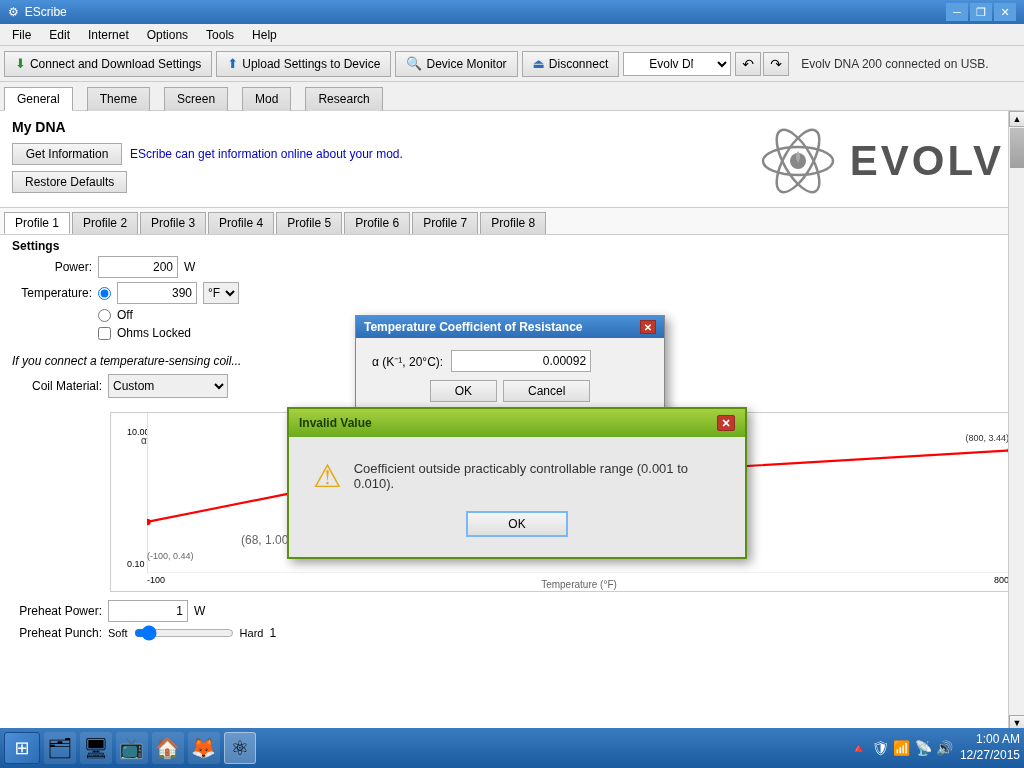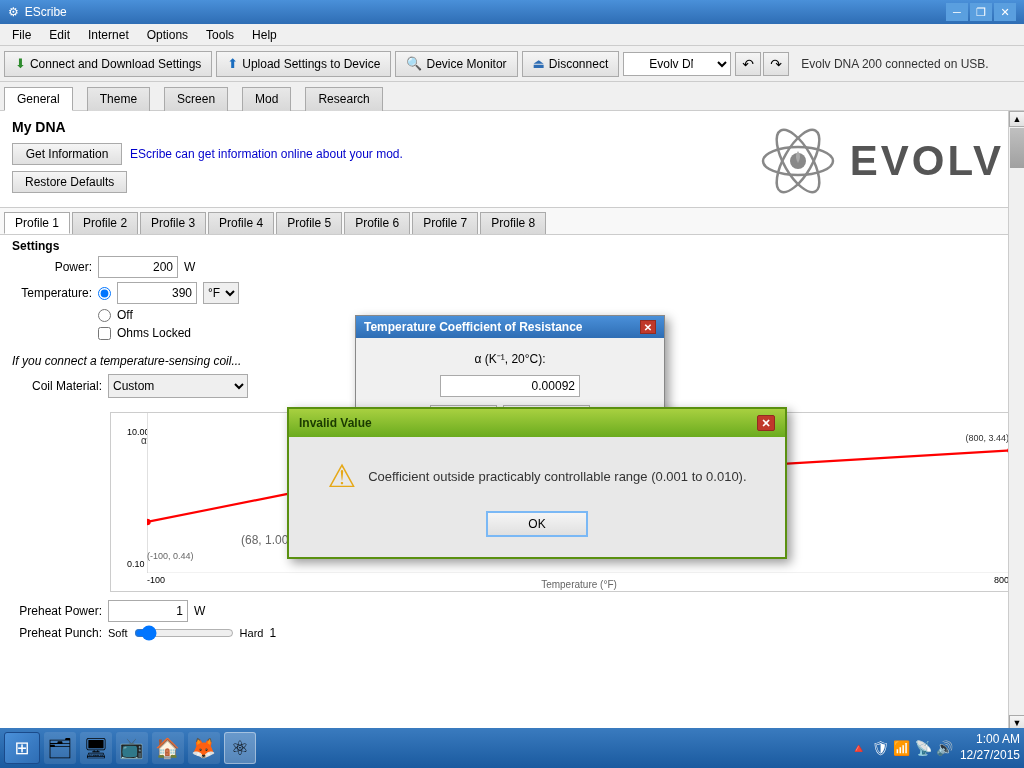--- a/index.html
+++ b/index.html
@@ -185,21 +185,21 @@
     .field-unit { font-size: 12px; }
     input[type="radio"] { margin: 0; }
     input[type="checkbox"] { margin: 0; }
     .temp-select { height: 22px; border: 1px solid #aaa; font-size: 12px; }
 
     
     .connect-section { padding: 6px 12px; }
     .connect-title { font-style: italic; font-size: 12px; margin-bottom: 6px; }
     .coil-row { display: flex; align-items: center; gap: 6px; margin-bottom: 4px; }
     .coil-label { width: 90px; text-align: right; }
-    .coil-select { height: 24px; border: 1px solid #aaa; font-size: 12px; width: 140px; }
+    .coil-select { height: 24px; border: 1px solid #aaa; font-size: 12px; width: 120px; }
 
     
     .graph-area {
       margin: 4px 12px;
       background: white;
       border: 1px solid #ccc;
       height: 170px;
       position: relative;
       overflow: hidden;
     }
@@ -273,21 +273,21 @@
     .dialog-close-btn {
       width: 16px; height: 14px;
       background: #c0392b;
       border: 1px solid #922b21;
       color: white;
       cursor: pointer;
       font-size: 10px;
       display: flex; align-items: center; justify-content: center;
     }
     .dialog-body { padding: 12px 16px; }
-    .dialog-field-row { display: flex; align-items: center; gap: 8px; margin-bottom: 8px; flex-direction: column; }
+    .dialog-field-row { display: flex; align-items: center; gap: 8px; margin-bottom: 8px; }
     .dialog-input {
       width: 140px; height: 22px;
       border: 1px solid #aaa;
       text-align: right; padding: 0 4px; font-size: 12px;
       background: white;
     }
     .dialog-btns { display: flex; gap: 6px; justify-content: center; margin-top: 8px; }
     .dialog-btn {
       padding: 3px 24px;
       background: linear-gradient(to bottom, #f5f5f5, #e0e0e0);
@@ -611,21 +611,21 @@
         <span>α (K⁻¹, 20°C):</span>
         <input type="text" class="dialog-input" value="0.00092" style="">
       </div>
       <div class="dialog-btns">
         <button class="dialog-btn">OK</button>
         <button class="dialog-btn">Cancel</button>
       </div>
     </div>
   </div>
 
-  <div class="dialog invalid-dialog" style="top: 407px; left: 287px; width: 500px;">
+  <div class="dialog invalid-dialog" style="top: 407px; left: 287px; width: 460px;">
     <div class="invalid-title-bar">
       <span>Invalid Value</span>
       <div class="invalid-close-btn">✕</div>
     </div>
     <div class="invalid-body">
       <div class="invalid-message-row">
         <span class="warning-icon">⚠</span>
         <span class="invalid-text">Coefficient outside practicably controllable range (0.001 to 0.010).</span>
       </div>
       <button class="invalid-ok-btn">OK</button>

